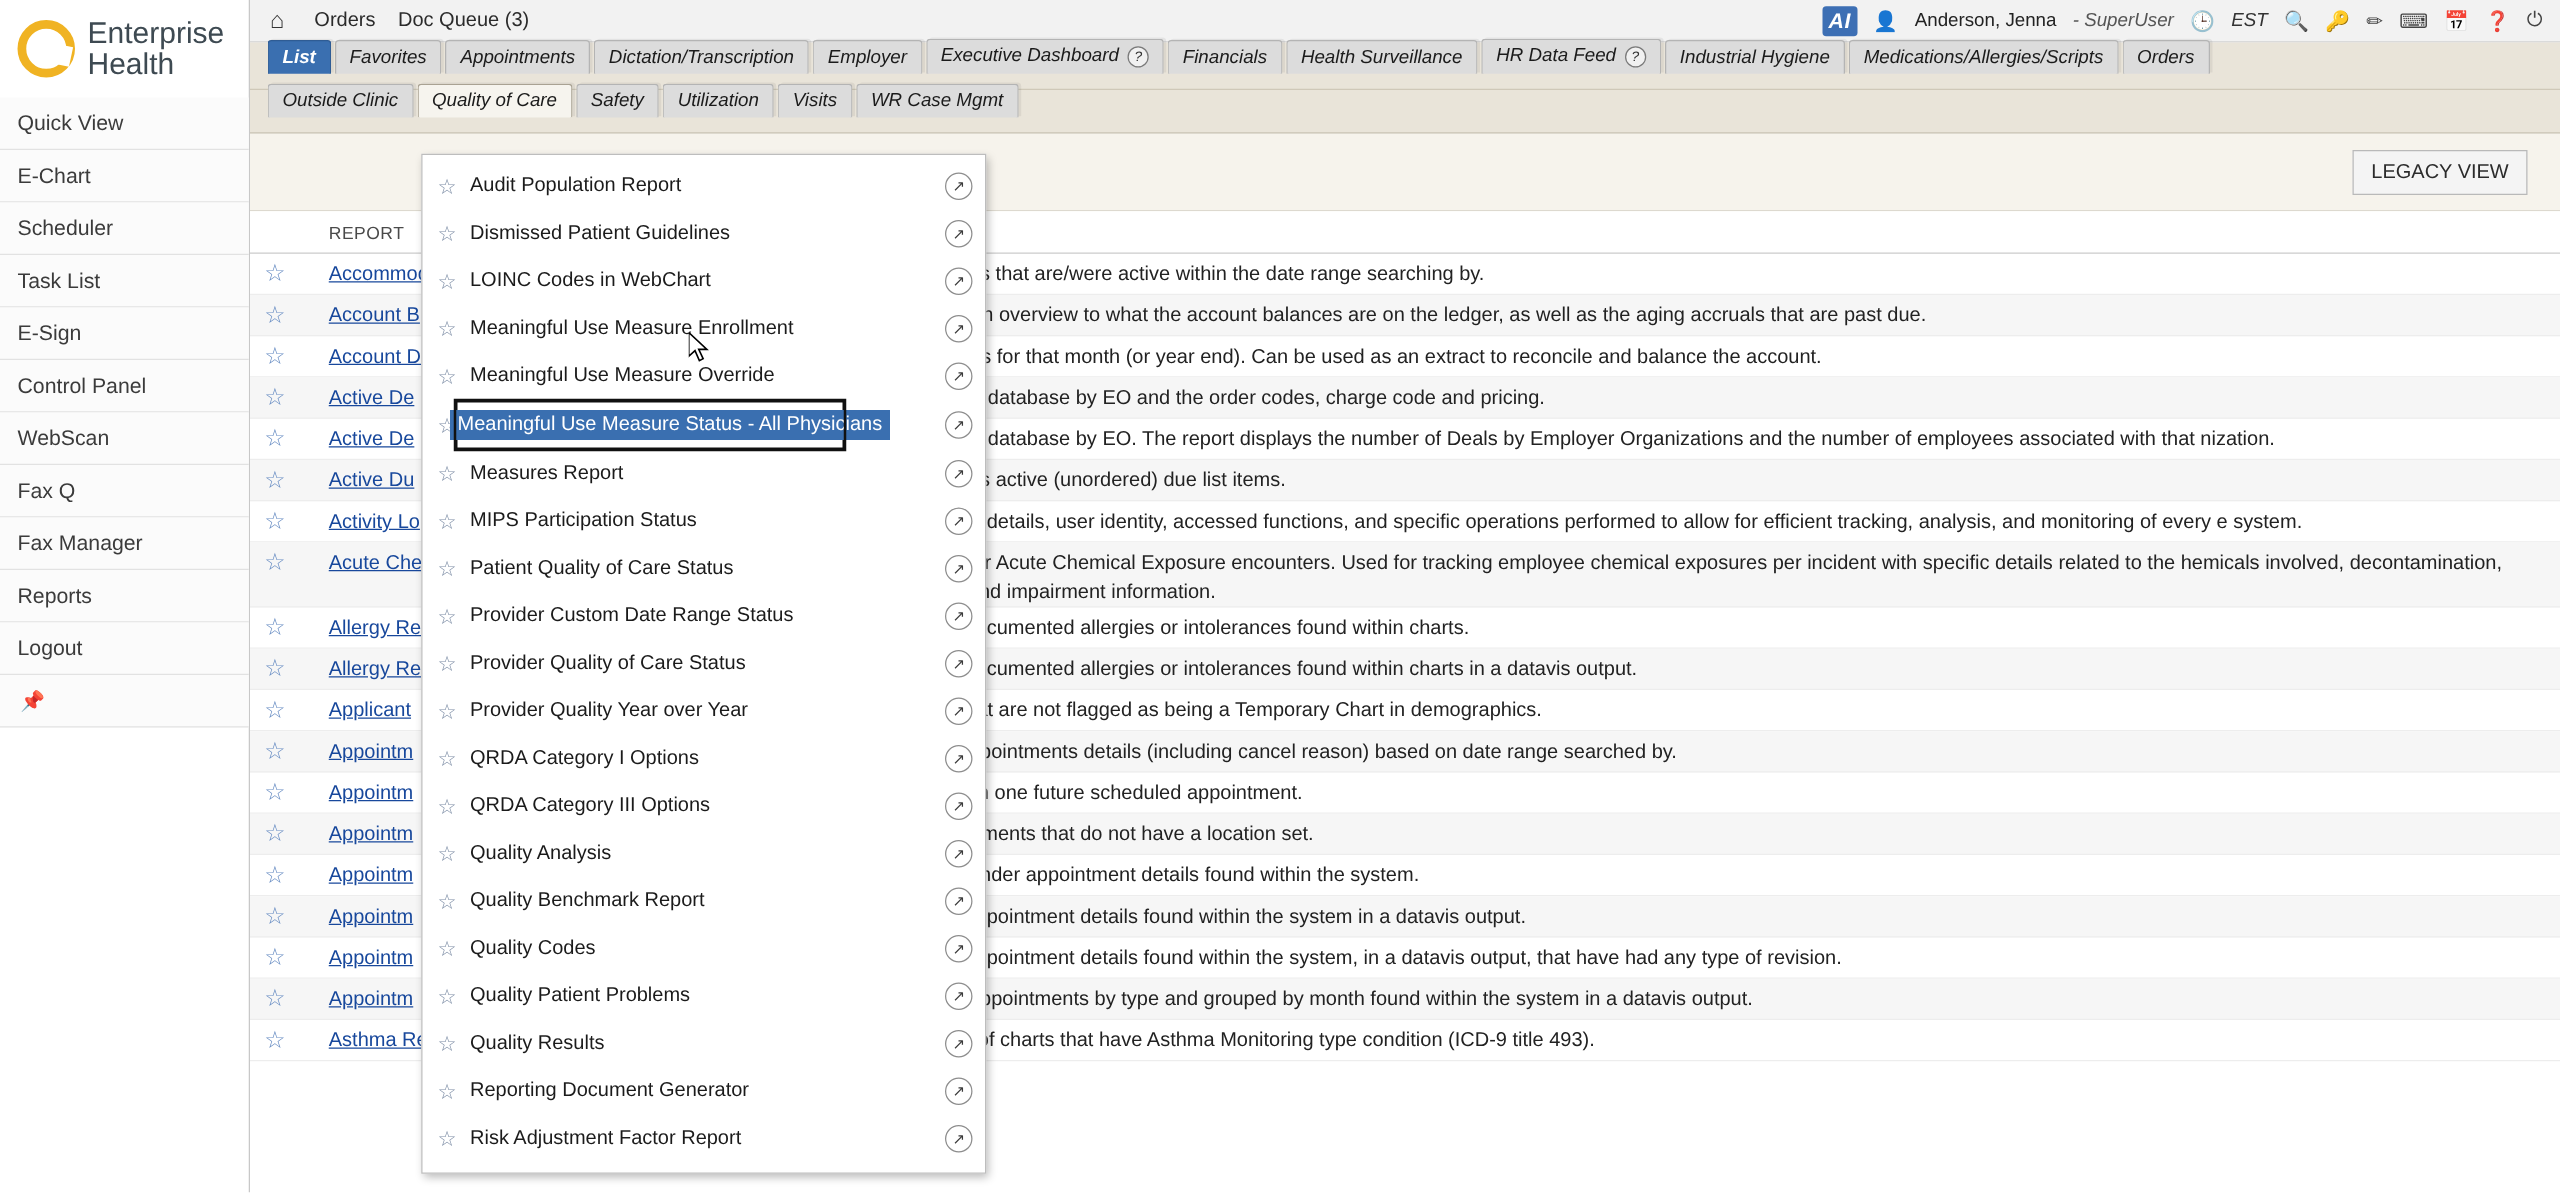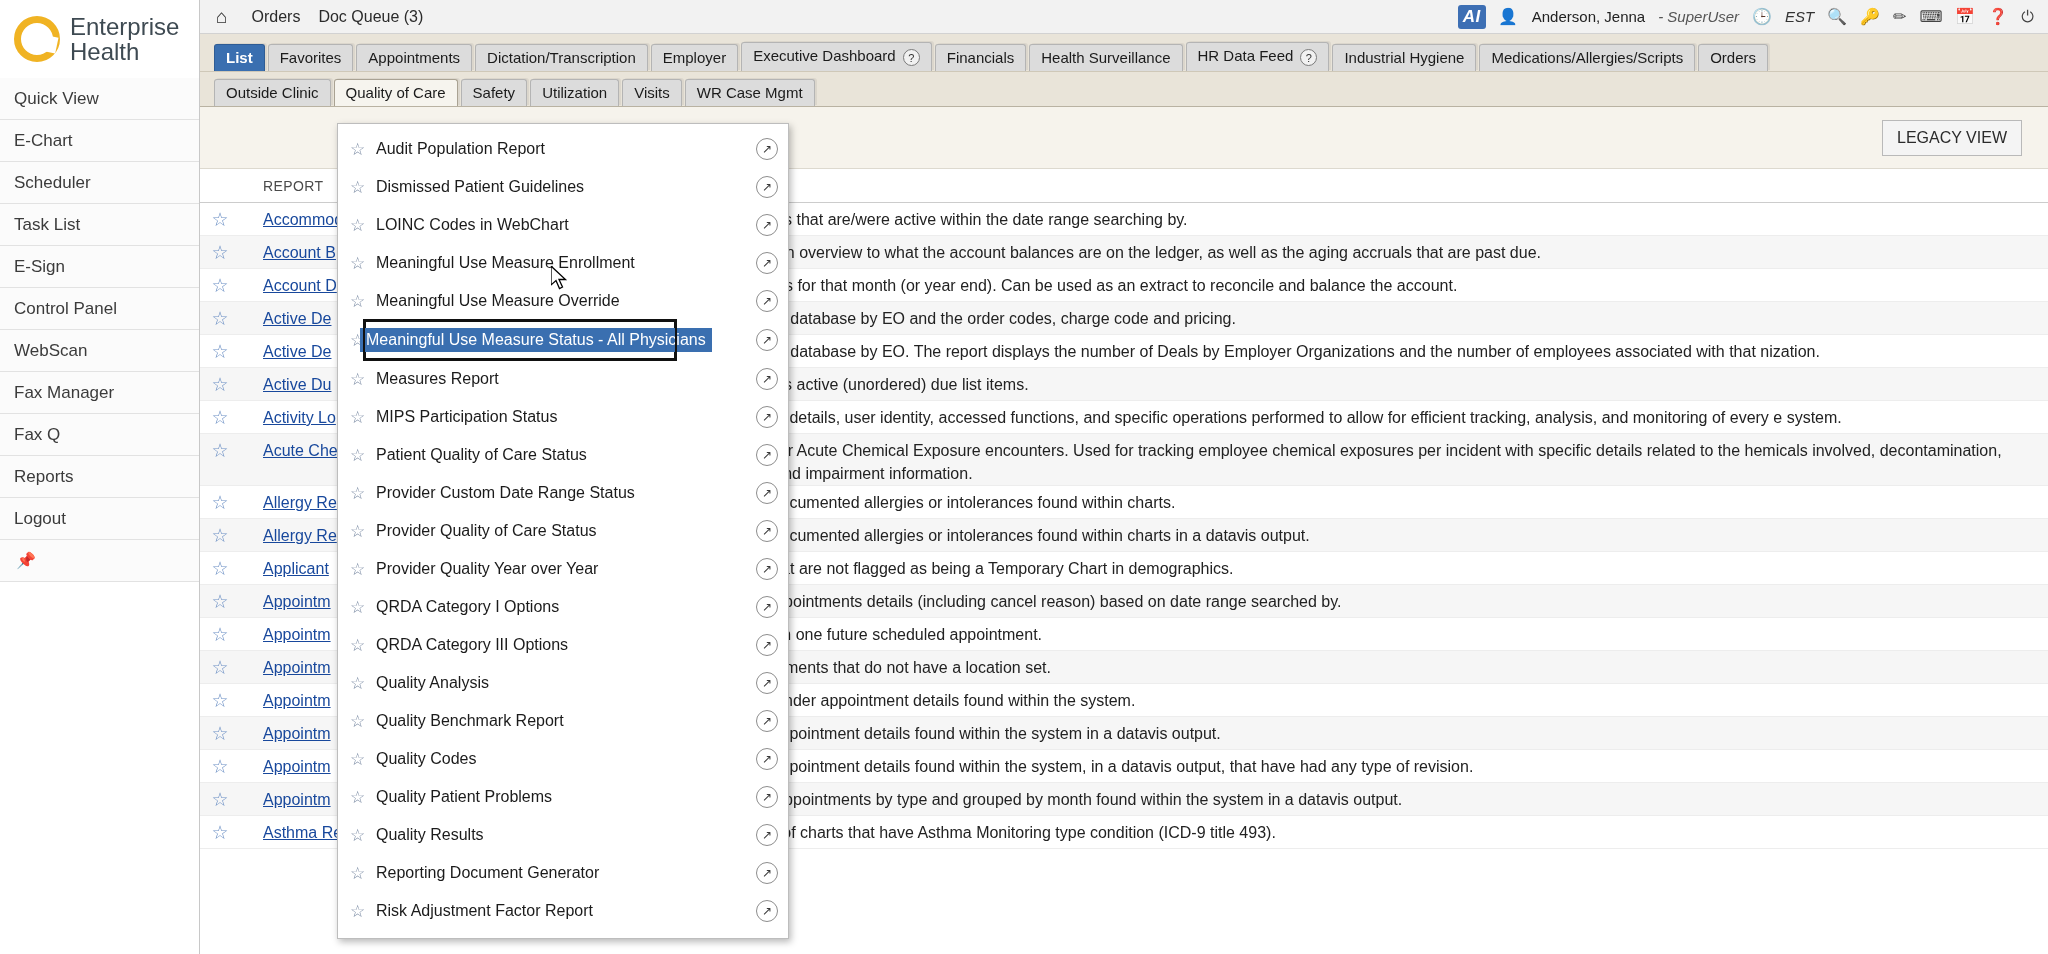--- a/index.html
+++ b/index.html
@@ -74,21 +74,22 @@
   .tabstrip.row1 { top: 34px; height: 38px; }
   .tabstrip.row2 { top: 72px; height: 35px; background: #e9e4d9; border-bottom: 1px solid #b9b2a2; }
   .tabs { display: flex; align-items: flex-end; height: 100%; padding-left: 14px; gap: 3px; }
   .tab {
     position: relative;
     background: #dcdcdc; border: 1px solid #b4b4b4; border-bottom: none;
     border-radius: 3px 3px 0 0;
     padding: 4px 11px 5px 11px; font-size: 15px; color: #1b1b1b;
     cursor: pointer; white-space: nowrap;
     box-shadow: 2px -1px 0 rgba(0,0,0,0.06);
-    margin-bottom: 0px;
+    margin-bottom: 12px;
+    font-style: italic;
   }
   .tab.selected { background: #3a6fb0; color: #ffffff; border-color: #2f5c94; font-weight: bold; }
   .tab.active-sub { background: #f6f4ee; border-color: #a9a293; }
   .tab .qmark {
     display: inline-flex; align-items: center; justify-content: center;
     width: 17px; height: 17px; border-radius: 50%;
     border: 1px solid #7a7a7a; color: #333; font-size: 11px;
     margin-left: 7px; vertical-align: middle; background: #f1f1f1;
   }
 
@@ -188,24 +189,24 @@
     <div class="nav-item">
         <span>E-Sign</span>
       </div>
     <div class="nav-item">
         <span>Control Panel</span>
       </div>
     <div class="nav-item">
         <span>WebScan</span>
       </div>
     <div class="nav-item">
+        <span>Fax Q</span>
+      </div>
+    <div class="nav-item">
         <span>Fax Manager</span>
-      </div>
-    <div class="nav-item">
-        <span>Fax Q</span>
       </div>
     <div class="nav-item">
         <span>Reports</span>
       </div>
     <div class="nav-item">
         <span>Logout</span>
       </div>
     <div class="nav-pin">📌</div>
   </div>
 

